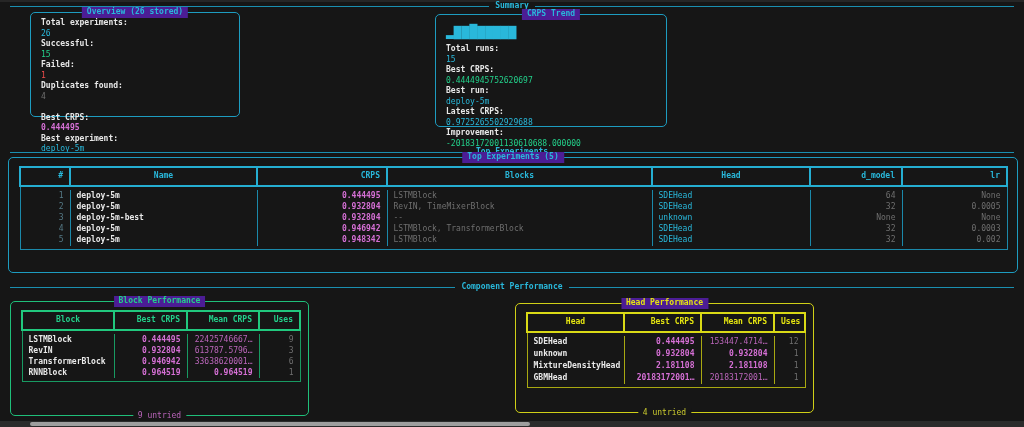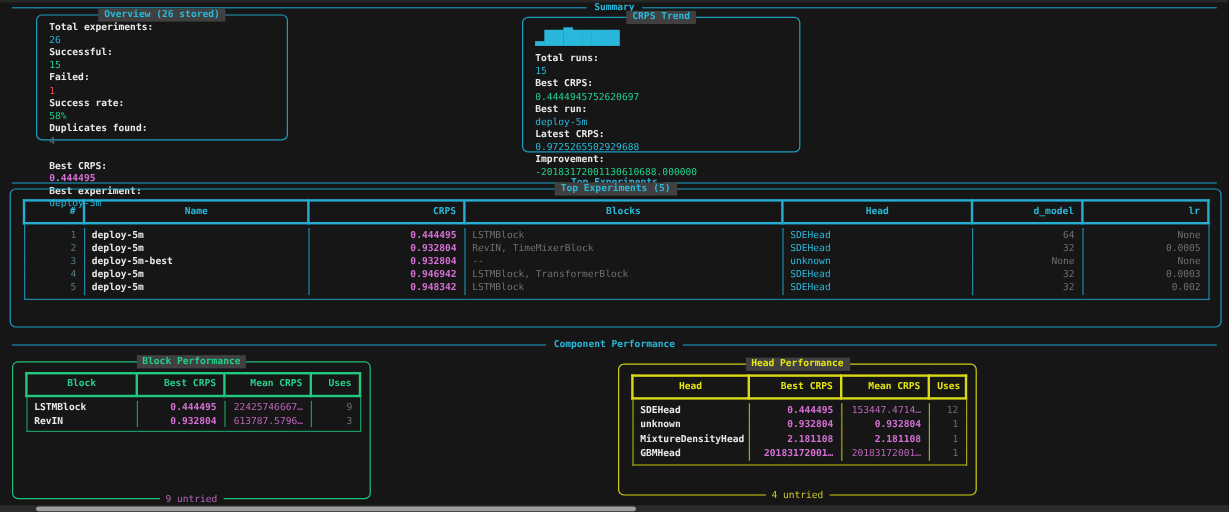--- a/index.html
+++ b/index.html
@@ -12,21 +12,21 @@
   .top-edge{position:absolute;top:0;left:0;right:0;height:2px;background:#262626;}
 
   
   .rule{position:absolute;left:10px;right:10px;display:flex;align-items:center;gap:6px;height:11px;}
   .rule::before,.rule::after{content:"";flex:1;border-top:1px solid #1a8fb0;}
   .rule-label{color:#29b8db;font-weight:bold;white-space:nowrap;}
 
   
   .panel{position:absolute;border:1px solid #1d9cc0;border-radius:5px;}
   .panel-title{position:absolute;top:-6px;left:50%;transform:translateX(-50%);
-    background:#404040;padding:0 5px;font-weight:bold;color:#29b8db;white-space:nowrap;}
+    background:#4c1d95;padding:0 5px;font-weight:bold;color:#29b8db;white-space:nowrap;}
   .panel-footer{position:absolute;bottom:-6px;left:50%;transform:translateX(-50%);
     background:#161616;padding:0 5px;white-space:nowrap;}
   .panel.green{border-color:#1fbf7a;}
   .panel.green .panel-title{color:#23d18b;}
   .panel.yellow{border-color:#cfcf17;}
   .panel.yellow .panel-title{color:#e5e510;}
 
   
   .kv-rows{padding:5px 8px 0 10px;}
   .kv{display:flex;white-space:nowrap;flex-direction:column;}
@@ -89,24 +89,20 @@
         </div>
       <div class="kv">
           <span class="k">Successful:</span>
           <span class="v-green">15</span>
         </div>
       <div class="kv">
           <span class="k">Failed:</span>
           <span class="v-red">1</span>
         </div>
       <div class="kv">
-          <span class="k">Success rate:</span>
-          <span class="v-green">58%</span>
-        </div>
-      <div class="kv">
           <span class="k">Duplicates found:</span>
           <span class="v-dim">4</span>
         </div>
       <div class="kv blank"></div>
       <div class="kv">
           <span class="k">Best CRPS:</span>
           <span class="v-magenta">0.444495</span>
         </div>
       <div class="kv">
           <span class="k">Best experiment:</span>
@@ -270,20 +266,32 @@
           <td class="ta-r c-crps">0.444495</td>
           <td class="ta-r c-mean">22425746667…</td>
           <td class="ta-r c-dim">9</td>
         </tr>
         <tr>
           <td class="c-name">RevIN</td>
           <td class="ta-r c-crps">0.932804</td>
           <td class="ta-r c-mean">613787.5796…</td>
           <td class="ta-r c-dim">3</td>
         </tr>
+        <tr>
+          <td class="c-name">TransformerBlock</td>
+          <td class="ta-r c-crps">0.946942</td>
+          <td class="ta-r c-mean">33638620001…</td>
+          <td class="ta-r c-dim">6</td>
+        </tr>
+        <tr>
+          <td class="c-name">RNNBlock</td>
+          <td class="ta-r c-crps">0.964519</td>
+          <td class="ta-r c-crps">0.964519</td>
+          <td class="ta-r c-dim">1</td>
+        </tr>
         <tr class="pad">
             <td></td>
             <td></td>
             <td></td>
             <td></td>
           </tr>
       </tbody>
     </table>
     <span class="panel-footer f-magenta">9 untried</span>
   </section>

